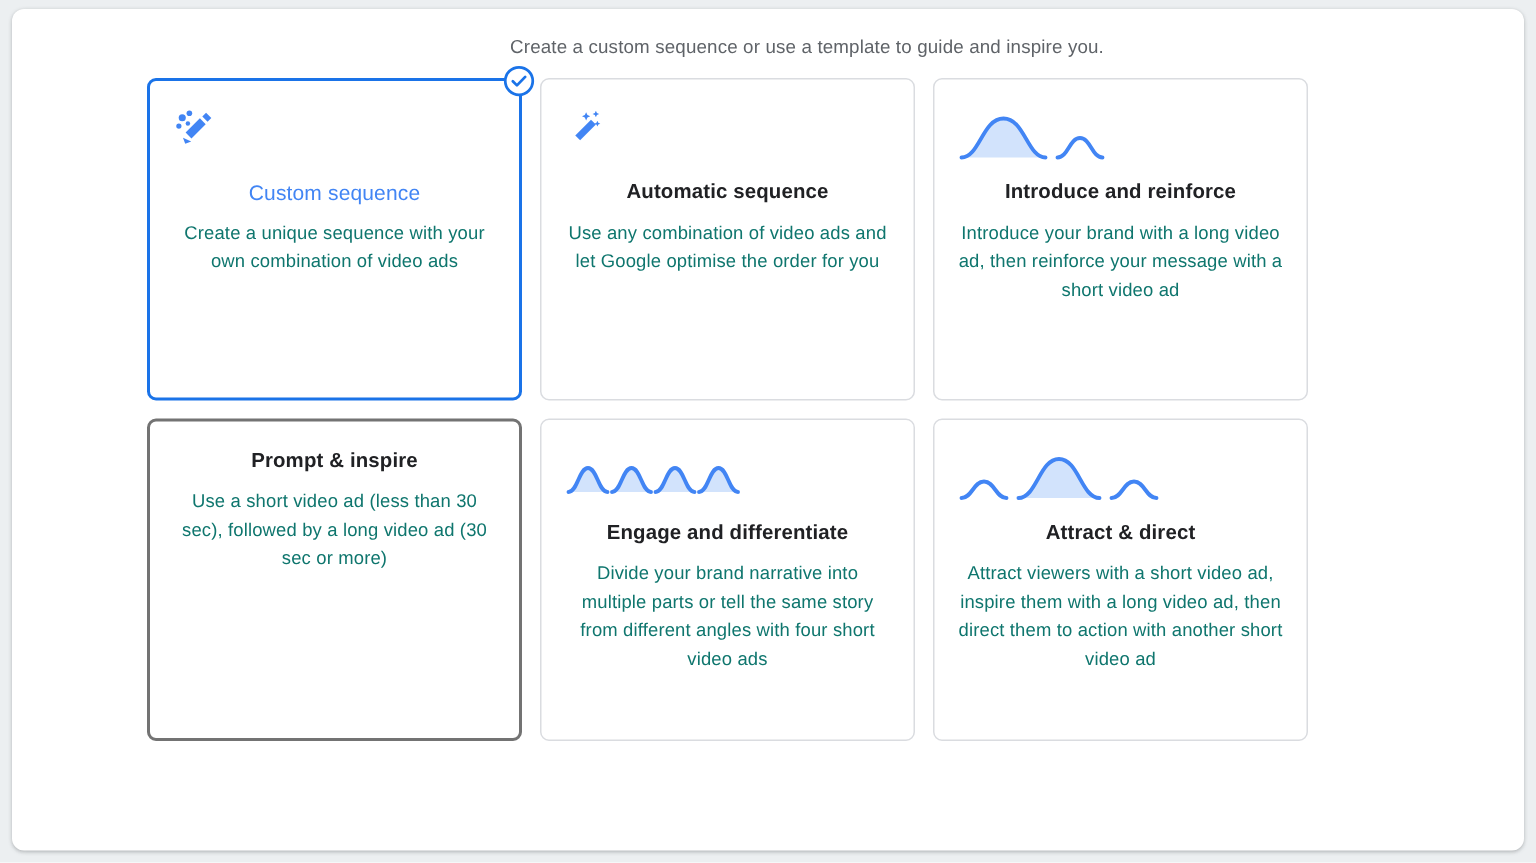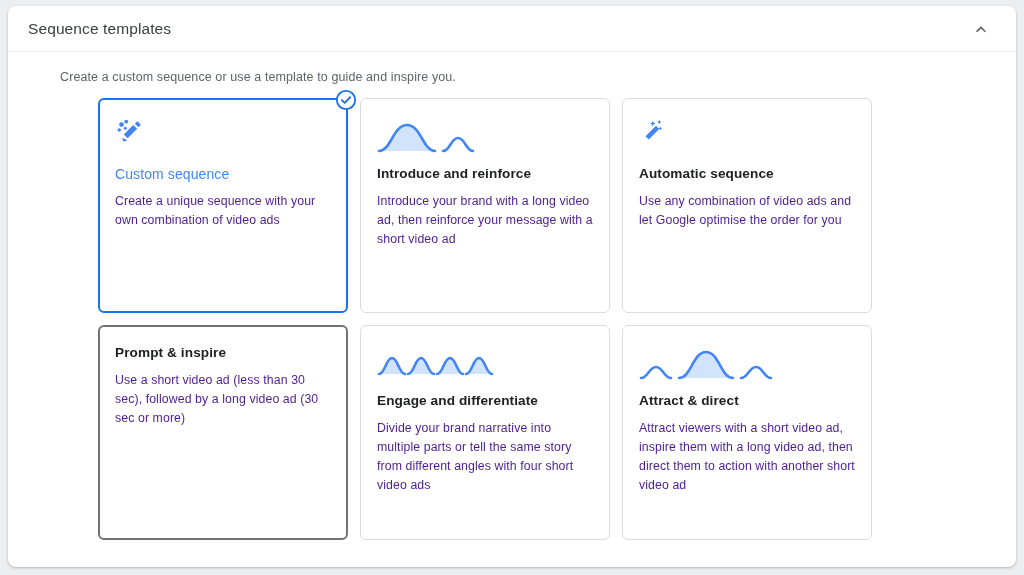--- a/index.html
+++ b/index.html
@@ -45,20 +45,21 @@
     display: flex;
     align-items: center;
     justify-content: center;
     border-radius: 50%;
     cursor: pointer;
   }
   .collapse-btn svg { display: block; }
 
   .panel-body {
     padding: 18px 0 0 0;
+    text-align: center;
   }
   .intro-text {
     font-size: 12.5px;
     color: #5f6368;
     margin: 0 0 14px 52px;
     letter-spacing: 0.1px;
   }
 
   .grid {
     margin-left: 50px;
@@ -113,41 +114,31 @@
     margin-bottom: 9px;
     line-height: 18px;
   }
   .card-title.accent {
     color: #4285f4;
     font-weight: 400;
     font-size: 14px;
   }
   .card-desc {
     font-size: 12.3px;
-    color: #4c1d95;
+    color: #0f766e;
     line-height: 19px;
     letter-spacing: 0.1px;
   }
   .no-icon .card-title { margin-top: 0; }
 </style>
 </head>
 <body>
 
 <div class="panel">
 
-  <div class="panel-header">
-    <div class="panel-title">Sequence templates</div>
-    <div class="collapse-btn">
-      <span>
-        <svg width="20" height="20" viewBox="0 0 24 24" aria-hidden="true">
-          <path d="M7.4 14.6 12 10l4.6 4.6" fill="none" stroke="#5f6368" stroke-width="1.9" stroke-linecap="square"></path>
-        </svg>
-      </span>
-    </div>
-  </div>
 
   <div class="panel-body">
     <div class="intro-text">Create a custom sequence or use a template to guide and inspire you.</div>
 
     <div class="grid">
 
       <div class="card selected">
         <span class="check-badge">
           <svg width="22" height="22" viewBox="0 0 24 24">
             <circle cx="12" cy="12" r="10" fill="#ffffff" stroke="#1a73e8" stroke-width="2"></circle>
@@ -166,45 +157,45 @@
               <path d="M5.6 16.6l1.2 3.2 3.2-1.2z"></path>
             </g>
           </svg>
         </div>
         <div class="card-title accent">Custom sequence</div>
         <div class="card-desc">Create a unique sequence with your own combination of video ads</div>
       </div>
 
       <div class="card">
         <div class="card-icon">
-          <svg width="112" height="40" viewBox="0 0 112 40">
-            <path d="M2 34 C 14 34, 16 8, 30 8 C 44 8, 46 34, 58 34 Z" fill="#d2e3fc"></path>
-            <path d="M2 34 C 14 34, 16 8, 30 8 C 44 8, 46 34, 58 34" fill="none" stroke="#4285f4" stroke-width="2.6" stroke-linecap="round"></path>
-            <path d="M66 34 C 73 34, 74 21, 81 21 C 88 21, 89 34, 96 34 Z" fill="#ffffff"></path>
-            <path d="M66 34 C 73 34, 74 21, 81 21 C 88 21, 89 34, 96 34" fill="none" stroke="#4285f4" stroke-width="2.6" stroke-linecap="round"></path>
-          </svg>
-        </div>
-        <div class="card-title">Introduce and reinforce</div>
-        <div class="card-desc">Introduce your brand with a long video ad, then reinforce your message with a short video ad</div>
-      </div>
-
-      <div class="card">
-        <div class="card-icon">
           <svg width="30" height="30" viewBox="0 0 24 24">
             <g fill="#4285f4">
               <path d="M13.6 7.0l2.6 2.6-8.4 8.4-2.6-2.6z"></path>
               <path d="M16.5 4.2l2.4 2.4-1.8 1.8-2.4-2.4z" opacity="0"></path>
               <path d="M11.0 3.0l.7 1.5 1.5.7-1.5.7-.7 1.5-.7-1.5L8.8 5.2l1.5-.7z"></path>
               <path d="M16.2 2.2l.55 1.2 1.2.55-1.2.55-.55 1.2-.55-1.2-1.2-.55 1.2-.55z"></path>
               <path d="M17.0 7.6l.5 1.05 1.05.5-1.05.5-.5 1.05-.5-1.05-1.05-.5 1.05-.5z"></path>
             </g>
           </svg>
         </div>
         <div class="card-title">Automatic sequence</div>
         <div class="card-desc">Use any combination of video ads and let Google optimise the order for you</div>
+      </div>
+
+      <div class="card">
+        <div class="card-icon">
+          <svg width="112" height="40" viewBox="0 0 112 40">
+            <path d="M2 34 C 14 34, 16 8, 30 8 C 44 8, 46 34, 58 34 Z" fill="#d2e3fc"></path>
+            <path d="M2 34 C 14 34, 16 8, 30 8 C 44 8, 46 34, 58 34" fill="none" stroke="#4285f4" stroke-width="2.6" stroke-linecap="round"></path>
+            <path d="M66 34 C 73 34, 74 21, 81 21 C 88 21, 89 34, 96 34 Z" fill="#ffffff"></path>
+            <path d="M66 34 C 73 34, 74 21, 81 21 C 88 21, 89 34, 96 34" fill="none" stroke="#4285f4" stroke-width="2.6" stroke-linecap="round"></path>
+          </svg>
+        </div>
+        <div class="card-title">Introduce and reinforce</div>
+        <div class="card-desc">Introduce your brand with a long video ad, then reinforce your message with a short video ad</div>
       </div>
 
       <div class="card focused no-icon">
         <div class="card-title">Prompt &amp; inspire</div>
         <div class="card-desc">Use a short video ad (less than 30 sec), followed by a long video ad (30 sec or more)</div>
       </div>
 
       <div class="card">
         <div class="card-icon">
           <svg width="120" height="40" viewBox="0 0 120 40">

